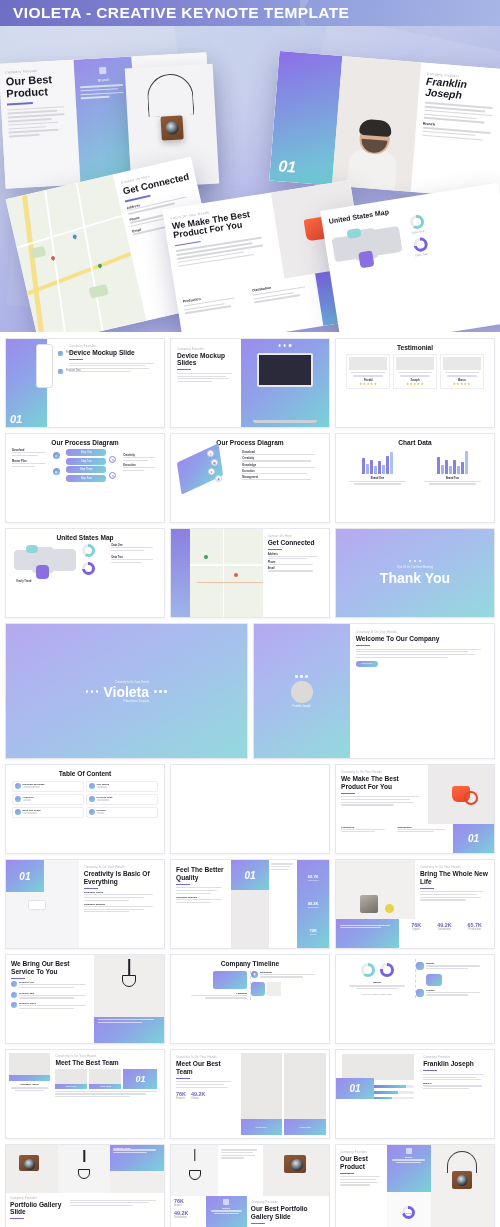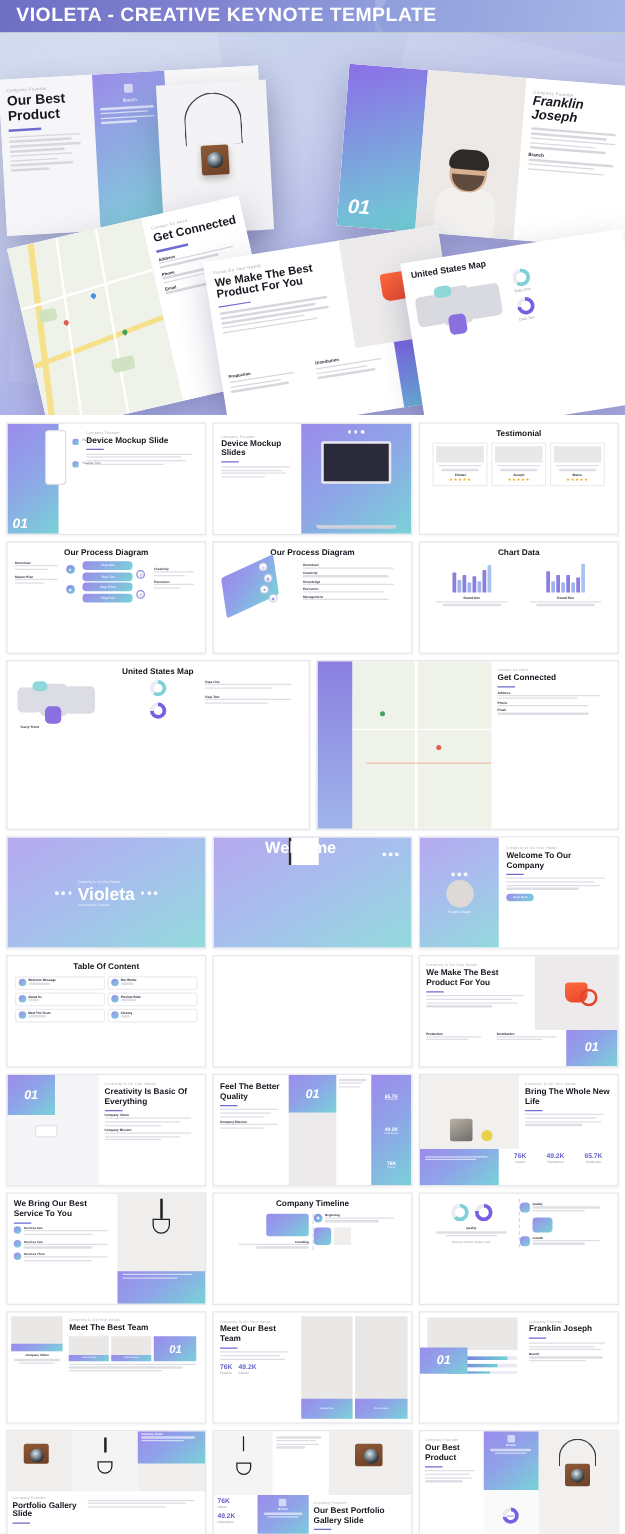--- a/index.html
+++ b/index.html
@@ -3,21 +3,21 @@
 <meta charset="utf-8">
 <style>
   * { box-sizing: border-box; margin: 0; padding: 0; }
   html, body { width: 500px; height: 1227px; }
   body {
     font-family: "Liberation Sans", sans-serif;
     background: #e9ecf3;
     overflow: hidden;
     position: relative;
   }
-  .page { width: 500px; height: 1227px; position: relative; background:#bef264; }
+  .page { width: 500px; height: 1227px; position: relative; background:#ef4444; }
 
   
   .header {
     height: 26px; width: 100%;
     background: linear-gradient(100deg,#6e6fc4 0%,#7e80cf 30%,#8f9ddc 60%,#a7b6e6 100%);
     display: flex; align-items: center;
     position: relative; overflow: hidden;
   }
   .header:after{
     content:""; position:absolute; right:0; top:0; width:200px; height:26px;
@@ -559,57 +559,54 @@
             <div class="s-ln" style="width:90%"></div>
               <div class="s-ln" style="width:70%"></div>
             <div style="font-size:2.6px;font-weight:bold;color:#3a3a46;margin-top:2px">Phone</div>
             <div class="s-ln" style="width:80%"></div>
             <div style="font-size:2.6px;font-weight:bold;color:#3a3a46;margin-top:2px">Email</div>
             <div class="s-ln" style="width:80%"></div>
           </div>
         </div>
       </div>
 
+      <div class="slide gradsoft">
+        <div class="s-inner" style="display:flex;flex-direction:column;align-items:center;justify-content:center">
+          <div class="dots" style="margin-bottom:3px">
+              <i></i>
+              <i></i>
+              <i></i>
+            </div>
+          <div style="font-size:2.8px;color:rgba(255,255,255,.85);margin-bottom:1px">One Of Us The Next Meeting</div>
+          <div style="font-size:14px;font-weight:bold;color:#fff">Thank You</div>
+        </div>
+      </div>
     </div>
 
     <div class="row">
       <div class="slide gradsoft">
         <div class="s-inner" style="display:flex;align-items:center;justify-content:center;gap:5px">
           <div class="dots">
               <i></i>
               <i></i>
               <i></i>
             </div>
-          <div style="text-align:left">
+          <div style="text-align:right">
             <div style="font-size:2.8px;color:rgba(255,255,255,.85)">Creativity Is On Your Hands</div>
             <div style="font-size:14px;font-weight:bold;color:#fff">Violeta</div>
             <div style="font-size:2.6px;color:rgba(255,255,255,.8)">Presentation Template</div>
           </div>
           <div class="dots">
               <i></i>
               <i></i>
               <i></i>
             </div>
         </div>
       </div>
 
-      <div class="slide gradsoft">
-        <div class="s-inner" style="padding:0;position:relative">
-          <div style="position:absolute;left:0;top:0;width:62%;height:36%;background:#eceaea"></div>
-          <div style="position:absolute;left:38%;top:6%;width:24px;height:22px;background:#fff;border-left:2px solid #2a2a33"></div>
-          <div class="dots" style="position:absolute;right:10px;top:12px">
-              <i></i>
-              <i></i>
-              <i></i>
-            </div>
-          <div style="position:absolute;left:26%;top:44%;font-size:13px;font-weight:bold;color:#fff">Welcome</div>
-
-          <div style="position:absolute;right:4px;bottom:0;width:42%;height:28%;background:#f4f4f6"></div>
-        </div>
-      </div>
 
       <div class="slide">
         <div class="s-inner" style="display:flex;padding:0">
           <div class="gradsoft" style="width:40%;position:relative;display:flex;flex-direction:column;align-items:center;justify-content:center">
             <div class="dots" style="margin-bottom:3px">
                 <i></i>
                 <i></i>
                 <i></i>
               </div>
             <div class="avatar-c" style="width:22px;height:22px"></div>

